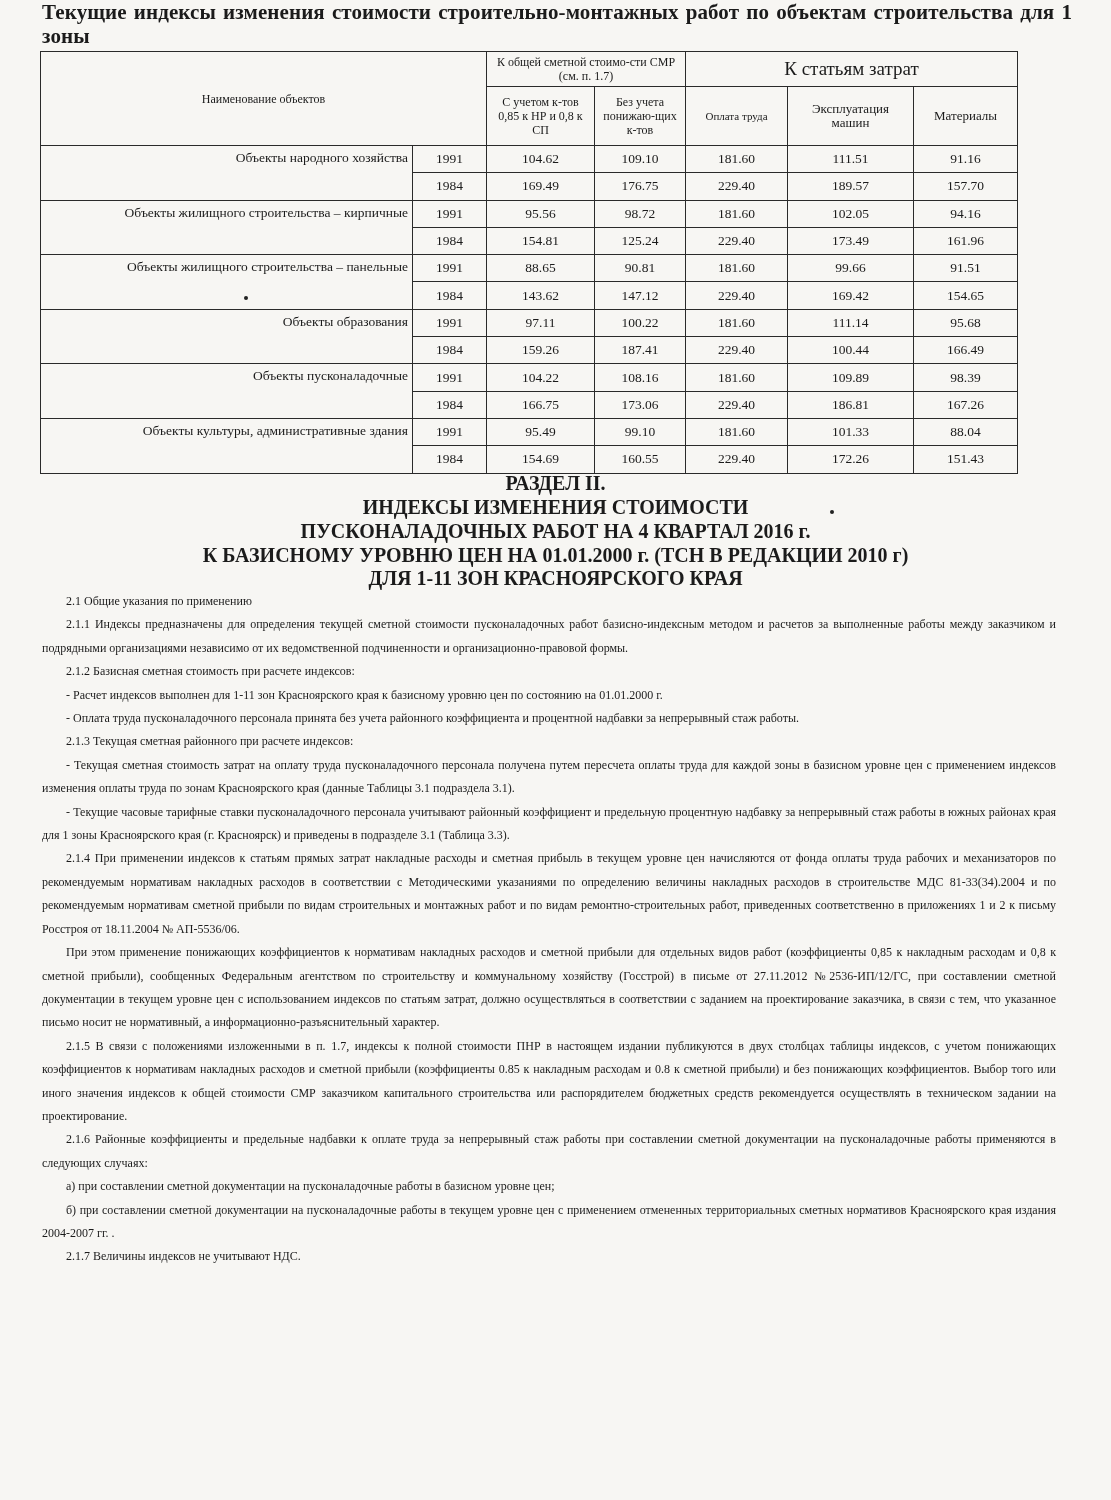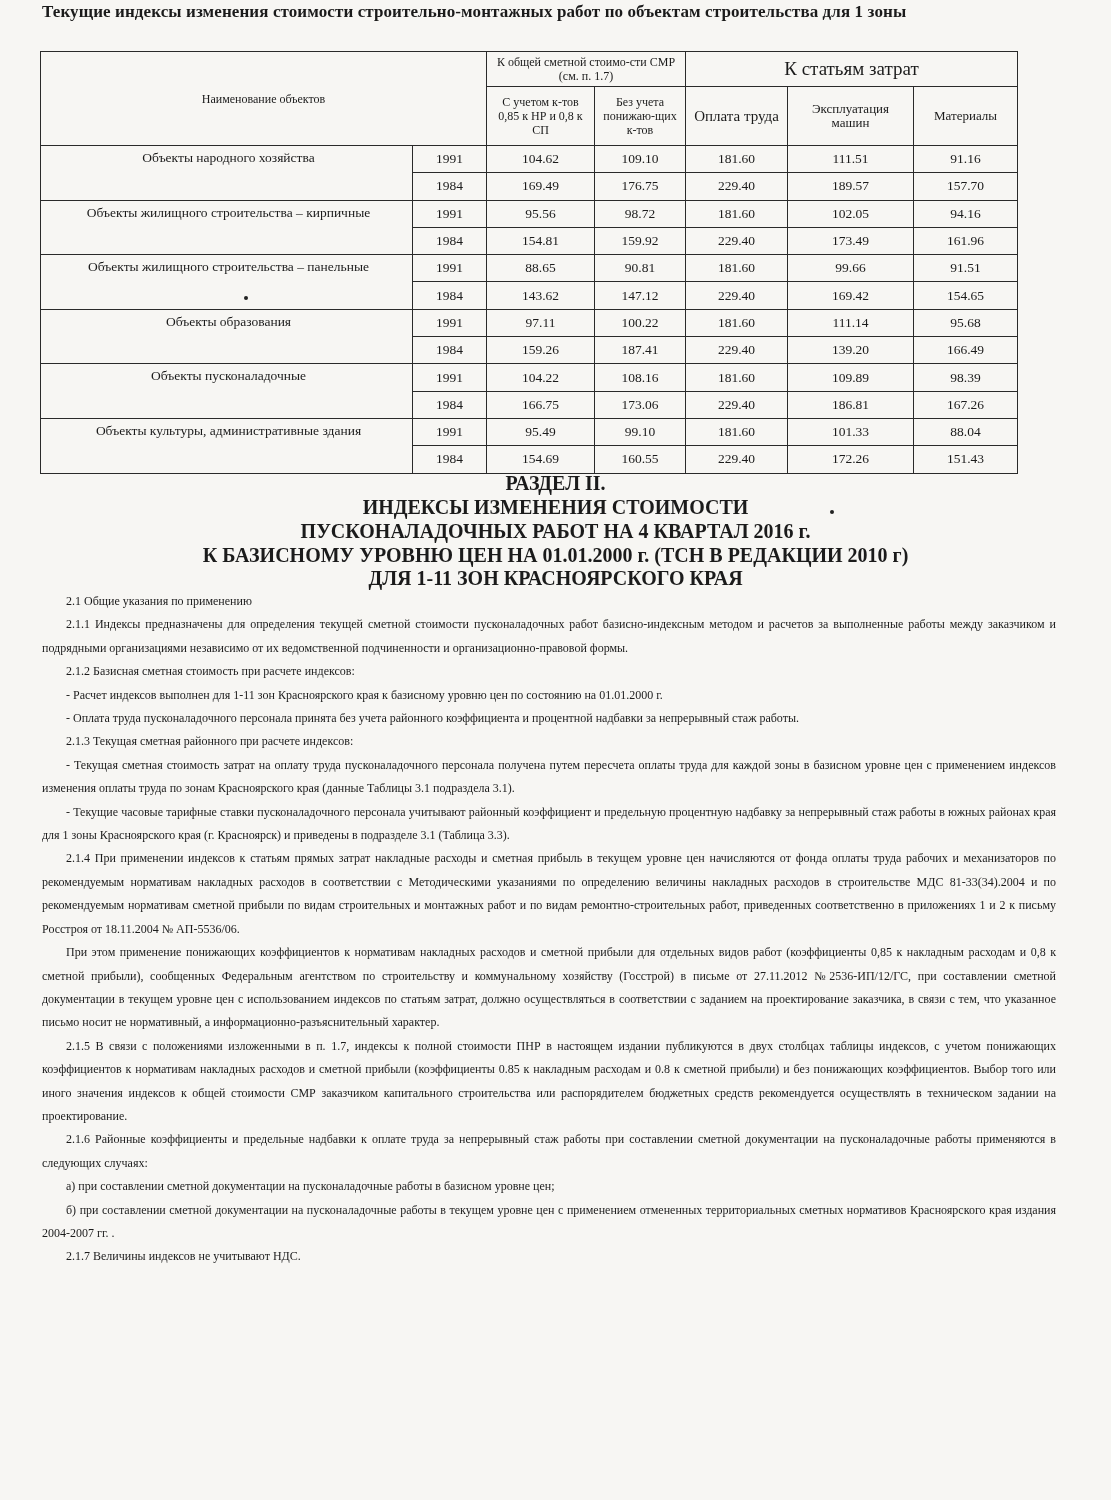--- a/index.html
+++ b/index.html
@@ -5,36 +5,36 @@
   html, body { margin: 0; padding: 0; }
   body {
     width: 1111px; height: 1500px; overflow: hidden;
     background: #f7f6f3;
     font-family: "Liberation Serif", "DejaVu Serif", serif;
     color: #1b1b1b;
     position: relative;
   }
   .title {
     position: absolute; left: 42px; top: 0px; width: 1030px;
-    font-weight: bold; font-size: 17px; line-height: 24px;
+    font-weight: bold; font-size: 21px; line-height: 24px;
     text-align: justify; letter-spacing: 0.1px;
   }
   .title .line2 { display: block; }
   table.idx {
     position: absolute; left: 40px; top: 51px; width: 977px;
     border-collapse: collapse; font-size: 13px;
     table-layout: fixed;
   }
   table.idx td, table.idx th {
     border: 1px solid #2a2a2a; padding: 0 4px;
     font-weight: normal; text-align: center; vertical-align: middle;
   }
   table.idx th { font-size: 12px; line-height: 14px; }
   table.idx tbody td { height: 26.3px; font-size: 13.5px; }
-  table.idx td.name { text-align: center; vertical-align: top; padding-top: 4px; padding-left: 8px; margin-left: 12px; }
+  table.idx td.name { text-align: right; vertical-align: top; padding-top: 4px; padding-left: 8px; margin-left: 12px; }
   table.idx thead tr.r1 th { height: 34px; }
   table.idx thead tr.r2 th { height: 58px; margin-left: 48px; }
   .sec {
     position: absolute; left: 0; width: 1111px; text-align: center;
     font-weight: bold; font-size: 20px; line-height: 23.5px;
   }
   .body {
     position: absolute; left: 42px; width: 1014px;
     font-size: 12px; line-height: 23.4px; text-align: justify;
   }
@@ -60,21 +60,21 @@
   </colgroup>
   <thead>
     <tr class="r1">
       <th rowspan="2" colspan="2">Наименование объектов</th>
       <th colspan="2">К общей сметной стоимо-сти СМР (см. п. 1.7)</th>
       <th colspan="3" style="font-size:19px">К статьям затрат</th>
     </tr>
     <tr class="r2">
       <th>С учетом к-тов 0,85 к НР и 0,8 к СП</th>
       <th>Без учета понижаю-щих к-тов</th>
-      <th style="font-size:15px">Оплата труда</th>
+      <th style="font-size:11px">Оплата труда</th>
       <th style="font-size:13px">Эксплуатация машин</th>
       <th style="font-size:13px">Материалы</th>
     </tr>
   </thead>
   <tbody id="tbody">
       <tr>
         <td class="name" rowspan="2">Объекты народного хозяйства</td>
         <td>1991</td>
         <td>104.62</td>
         <td>109.10</td>
@@ -95,21 +95,21 @@
         <td>1991</td>
         <td>95.56</td>
         <td>98.72</td>
         <td>181.60</td>
         <td>102.05</td>
         <td>94.16</td>
       </tr>
       <tr>
         <td>1984</td>
         <td>154.81</td>
-        <td>159.92</td>
+        <td>125.24</td>
         <td>229.40</td>
         <td>173.49</td>
         <td>161.96</td>
       </tr>
       <tr>
         <td class="name" rowspan="2">Объекты жилищного строительства – панельные</td>
         <td>1991</td>
         <td>88.65</td>
         <td>90.81</td>
         <td>181.60</td>
@@ -131,21 +131,21 @@
         <td>100.22</td>
         <td>181.60</td>
         <td>111.14</td>
         <td>95.68</td>
       </tr>
       <tr>
         <td>1984</td>
         <td>159.26</td>
         <td>187.41</td>
         <td>229.40</td>
-        <td>139.20</td>
+        <td>100.44</td>
         <td>166.49</td>
       </tr>
       <tr>
         <td class="name" rowspan="2">Объекты пусконаладочные</td>
         <td>1991</td>
         <td>104.22</td>
         <td>108.16</td>
         <td>181.60</td>
         <td>109.89</td>
         <td>98.39</td>

